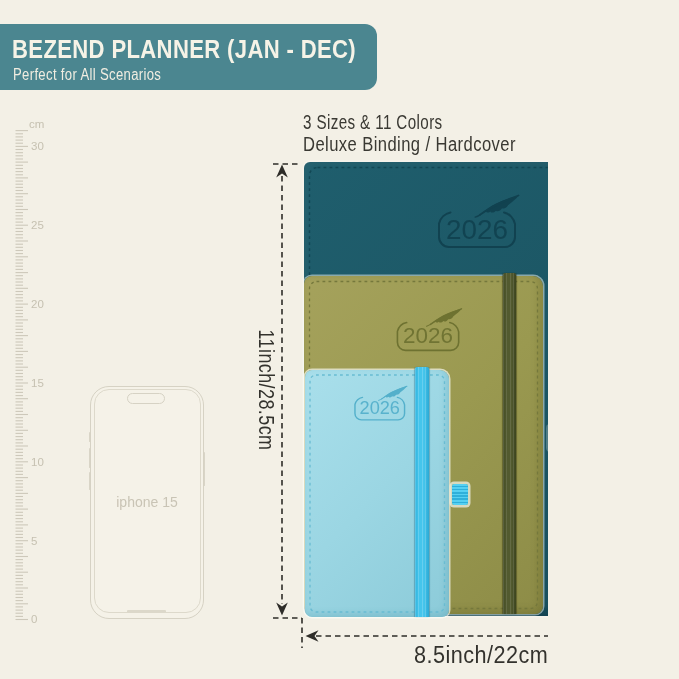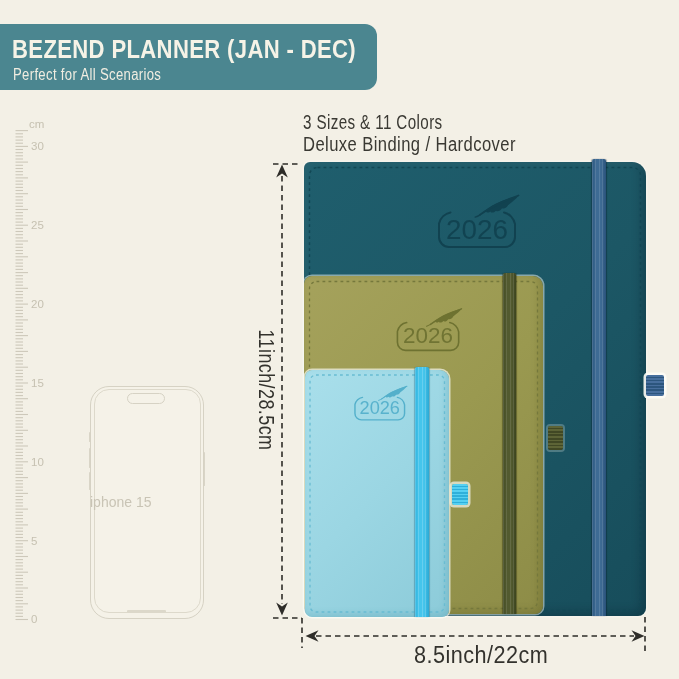--- a/index.html
+++ b/index.html
@@ -1,17 +1,17 @@
 <!DOCTYPE html>
 <html><head>
 <meta charset="utf-8">
 <style>
   html,body { margin:0; padding:0; }
   body { width:679px; height:679px; background:#f3f0e6; font-family:"Liberation Sans", sans-serif; }
-  #page { position:relative; width:679px; height:679px; overflow:hidden; }
+  #page { position:relative; width:548px; height:679px; overflow:hidden; }
   .abs { position:absolute; }
 </style>
 </head>
 <body>
 <div id="page">
 
 <div class="abs" style="left:0; top:24px; width:377px; height:66px; background:#4b8690; border-radius:0 12px 12px 0;"></div>
 
 <div class="abs" style="left:12px; top:36px; color:#f6f3e7; font-size:26px; font-weight:bold; letter-spacing:0.4px; white-space:nowrap; line-height:1; transform:scaleX(0.85); transform-origin:left top;">BEZEND PLANNER (JAN - DEC)</div>
 
@@ -191,21 +191,21 @@
 <text x="31" y="623.4">0</text>
   </g>
 </svg>
 
 <div class="abs" style="left:90px; top:386px; width:114px; height:233px; border:1.3px solid #d6d2c4; border-radius:19px; background:#f5f2e8; box-sizing:border-box;"></div>
 
 <div class="abs" style="left:93.5px; top:388.5px; width:107px; height:224px; border:1px solid #ddd9cb; border-radius:15px; box-sizing:border-box;"></div>
 
 <div class="abs" style="left:127px; top:393px; width:38px; height:11px; border:1.2px solid #d6d2c4; border-radius:6px; box-sizing:border-box;"></div>
 
-<div class="abs" style="left:90px; top:494px; width:114px; color:#c9c4b5; font-size:14px;">iphone 15</div>
+<div class="abs" style="left:90px; top:494px; width:114px; text-align:center; color:#c9c4b5; font-size:14px;">iphone 15</div>
 
 <div class="abs" style="left:88.6px; top:432px; width:1.6px; height:10px; background:#d9d5c7; border-radius:1px;"></div>
 
 <div class="abs" style="left:88.6px; top:448px; width:1.6px; height:20px; background:#d9d5c7; border-radius:1px;"></div>
 
 <div class="abs" style="left:88.6px; top:472px; width:1.6px; height:18px; background:#d9d5c7; border-radius:1px;"></div>
 
 <div class="abs" style="left:203.8px; top:452px; width:1.6px; height:34px; background:#d9d5c7; border-radius:1px;"></div>
 
 <div class="abs" style="left:127px; top:610px; width:39px; height:2.5px; background:#dcd8ca; border-radius:1px;"></div>

